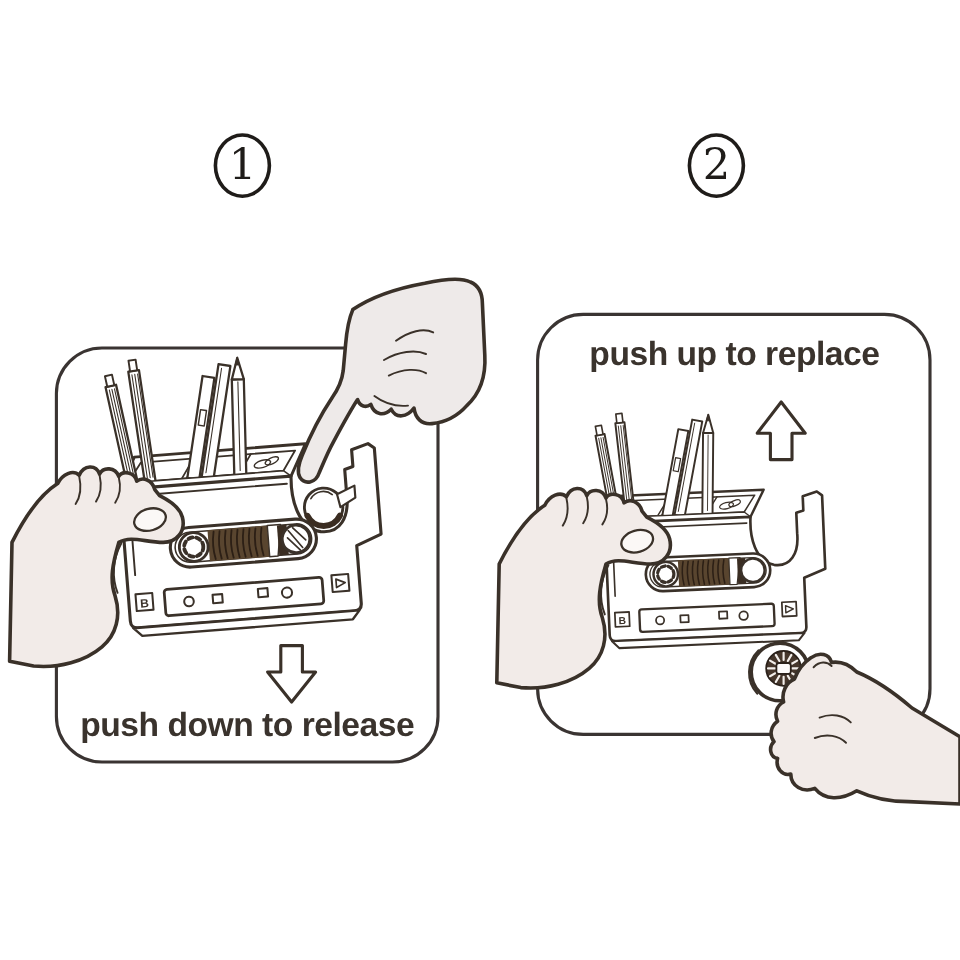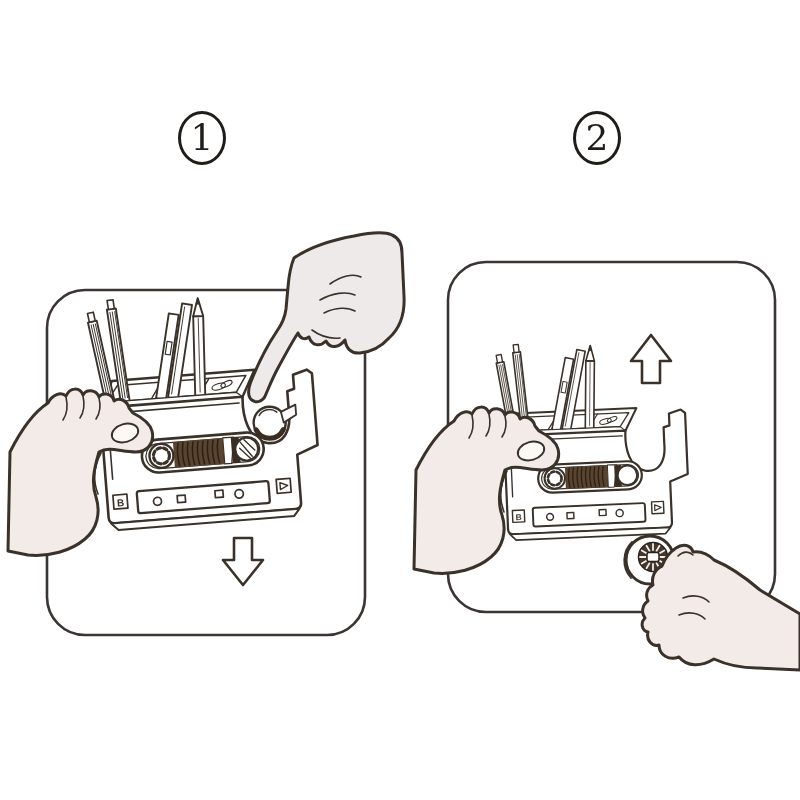--- a/index.html
+++ b/index.html
@@ -214,13 +214,15 @@
     <path d="M 651,335 L 671,361 L 660,361 L 660,383 L 642,383 L 642,361 L 631,361 Z" fill="#ffffff" stroke="#3a3129" stroke-width="2.6"></path>
   </svg>
 
   <div class="step-badge" id="badge-1">
     <span>1</span>
   </div>
   <div class="step-badge" id="badge-2">
     <span>2</span>
   </div>
 
+  <div class="caption" id="caption-1">push down to release</div>
+  <div class="caption" id="caption-2">push up to replace</div>
 </div>
 
 </body></html>

